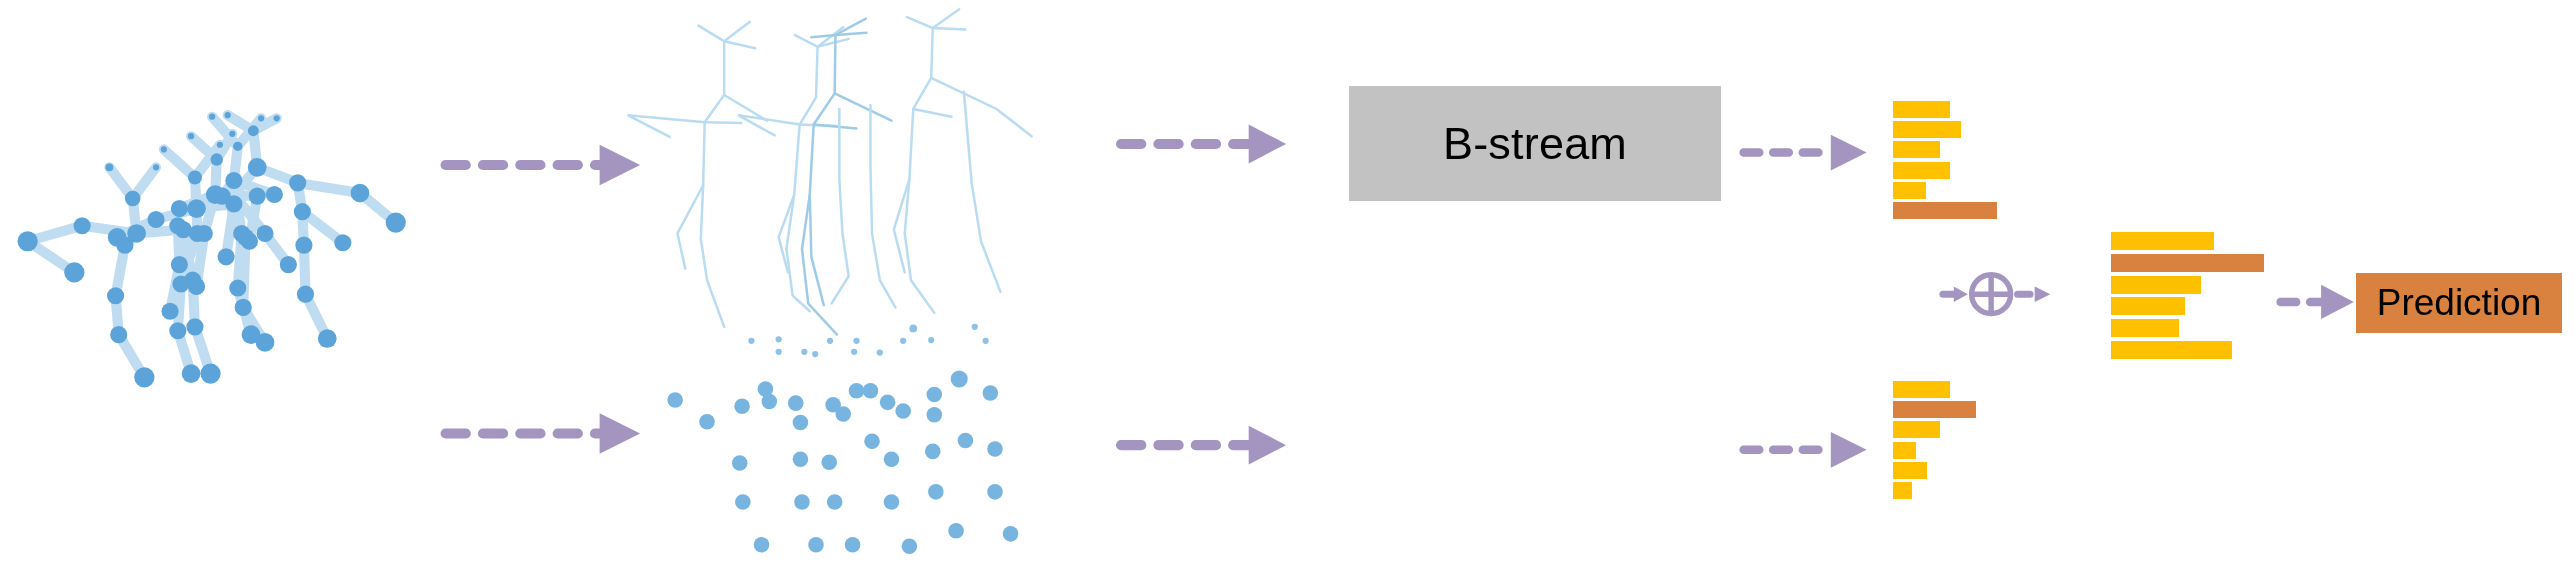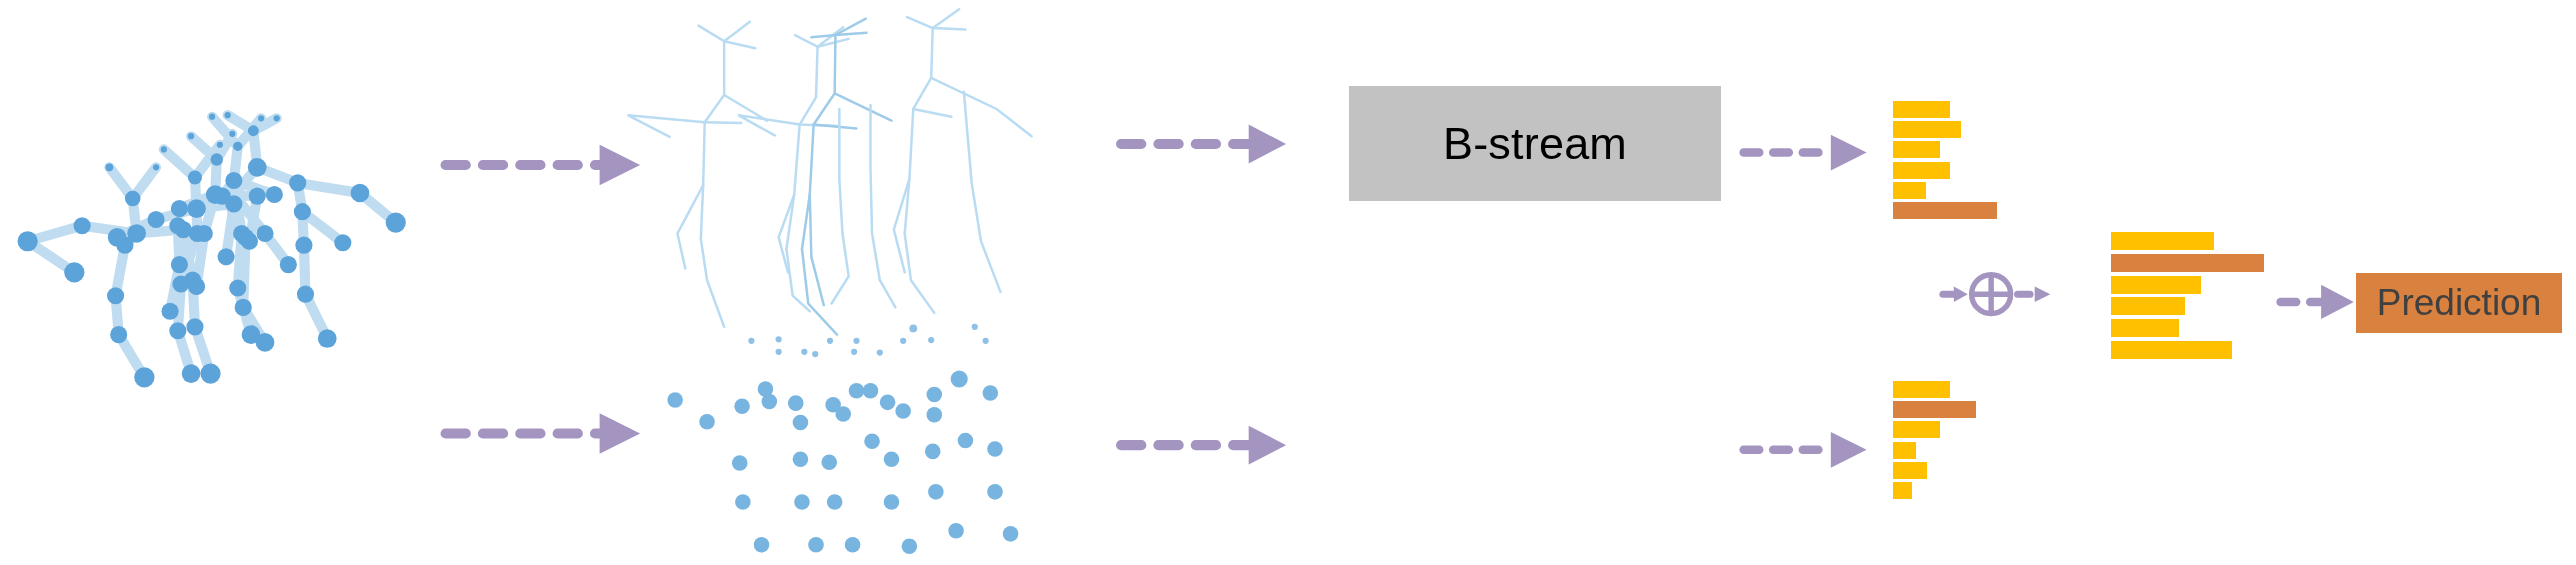--- a/index.html
+++ b/index.html
@@ -14,21 +14,21 @@
     font-size:45px;color:#000000;letter-spacing:0.2px;
     font-family:"Liberation Sans",sans-serif;
   }
   #b-stream-box{left:1349px;top:86px;width:372px;height:115px;background:#c2c2c2;}
   #j-stream-box{left:1349px;top:388px;width:372px;height:115px;background:#e6eedd;}
 
   
   #prediction-box{
     position:absolute;left:2356px;top:273px;width:206px;height:60px;
     background:#d9813f;display:flex;align-items:center;justify-content:center;
-    font-size:37px;color:#404040;
+    font-size:37px;color:#000000;
   }
 
   
   .bar{position:absolute;height:17px;background:#ffc000;}
   .bargroup{position:absolute;}
 
   
   svg.layer{position:absolute;left:0;top:0;width:2576px;height:565px;overflow:visible;}
 
   

